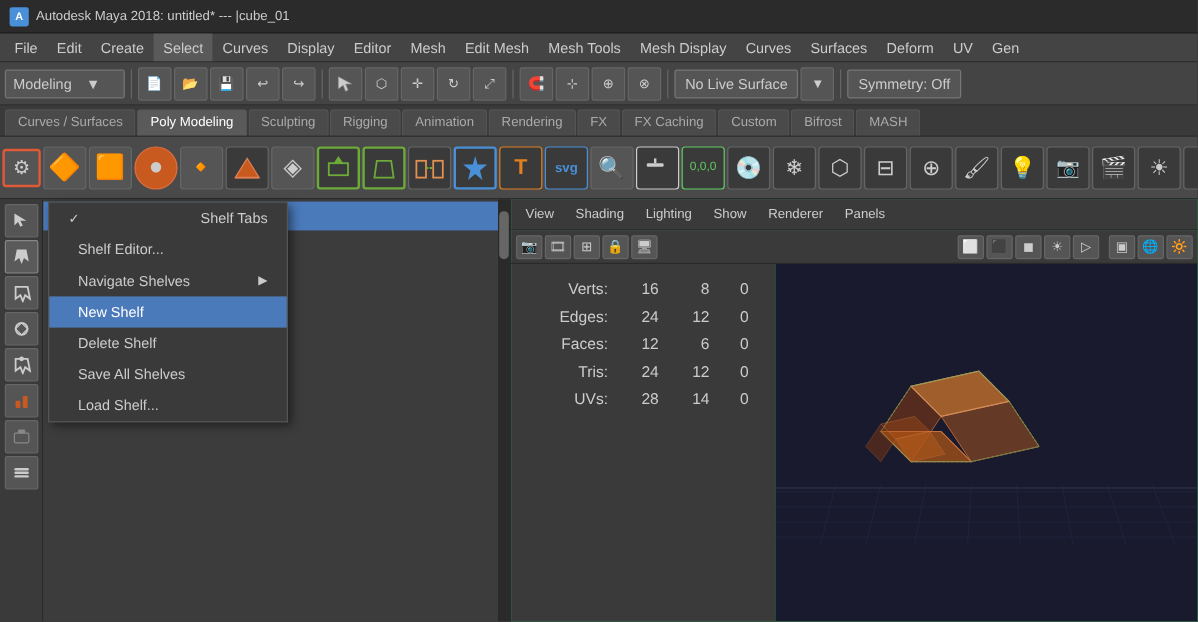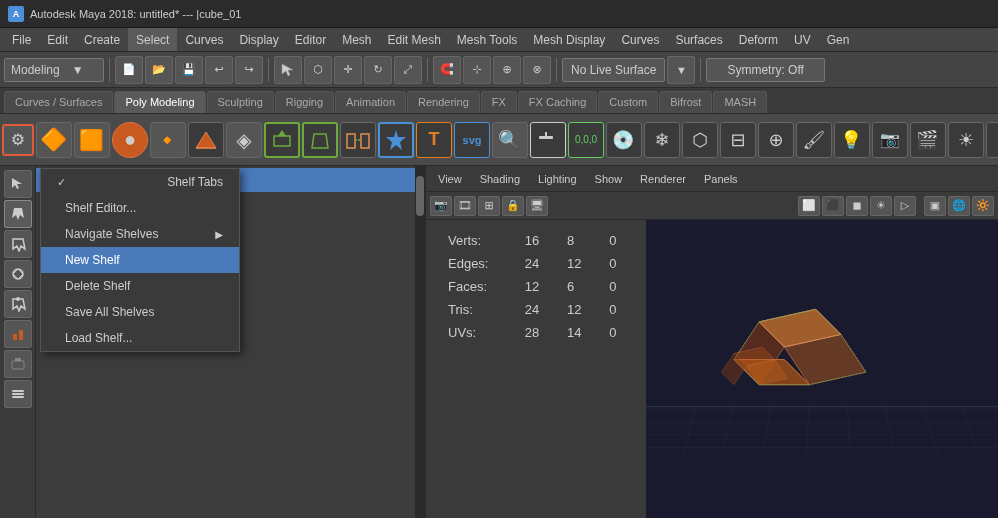--- a/index.html
+++ b/index.html
@@ -116,21 +116,21 @@
       color: #ccc;
       font-size: 12px;
       border-radius: 2px;
     }
     .symmetry-btn {
       background: #555;
       border: 1px solid #777;
       height: 24px;
       display: flex;
       align-items: center;
-      padding: 0 20px;
+      padding: 0 8px;
       cursor: pointer;
       color: #ccc;
       font-size: 12px;
       border-radius: 2px;
     }
 
     
     .shelf-tabs {
       background: #3a3a3a;
       height: 26px;
@@ -341,20 +341,21 @@
       justify-content: center;
       cursor: pointer;
       font-size: 11px;
       color: #ccc;
     }
 
     
     .mesh-info {
       padding: 8px 12px;
       background: #3a3a3a;
+      text-align: right;
     }
     .mesh-info-table {
       width: 100%;
     }
     .mesh-info-table td {
       padding: 3px 8px;
       color: #cccccc;
       font-size: 13px;
     }
     .mesh-info-table td:first-child {

